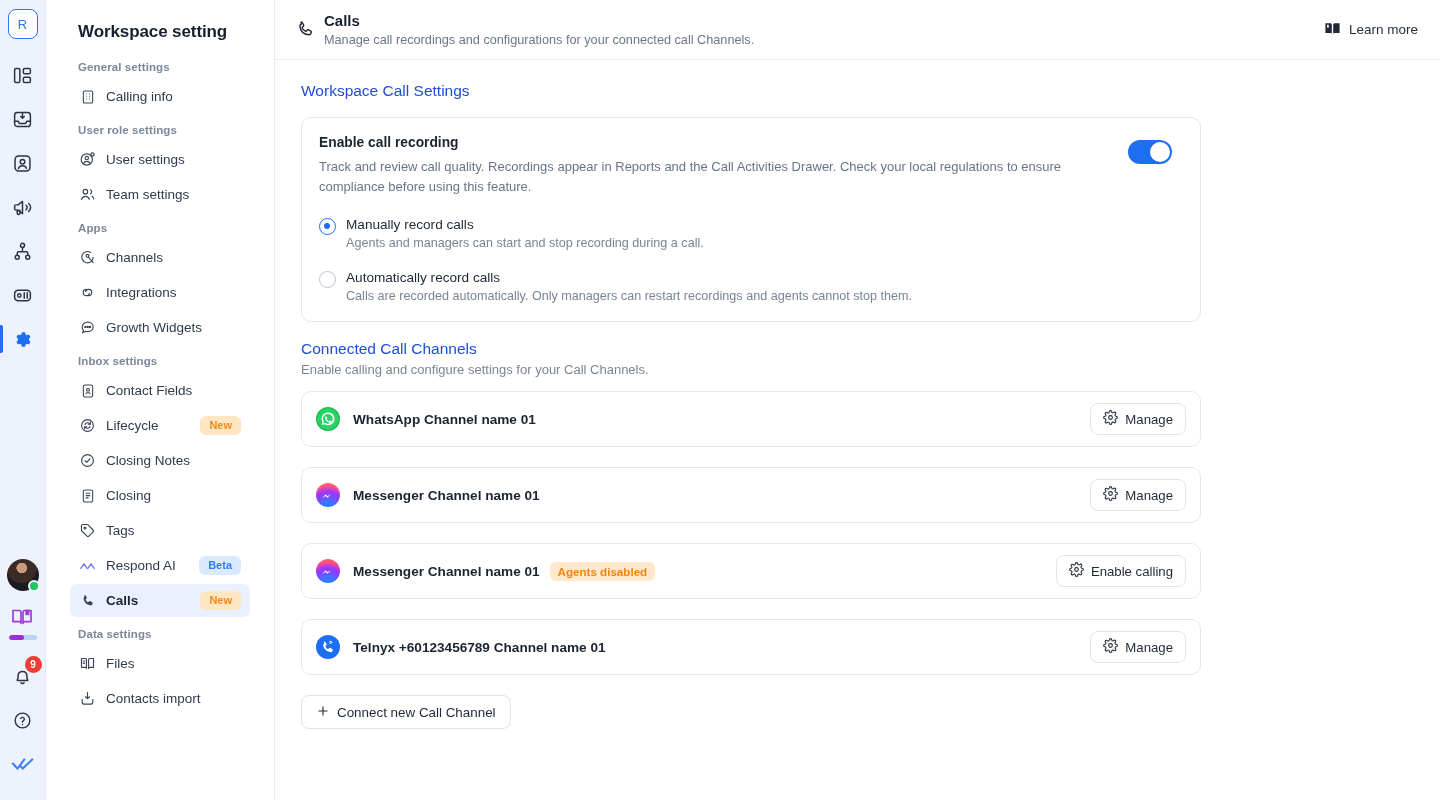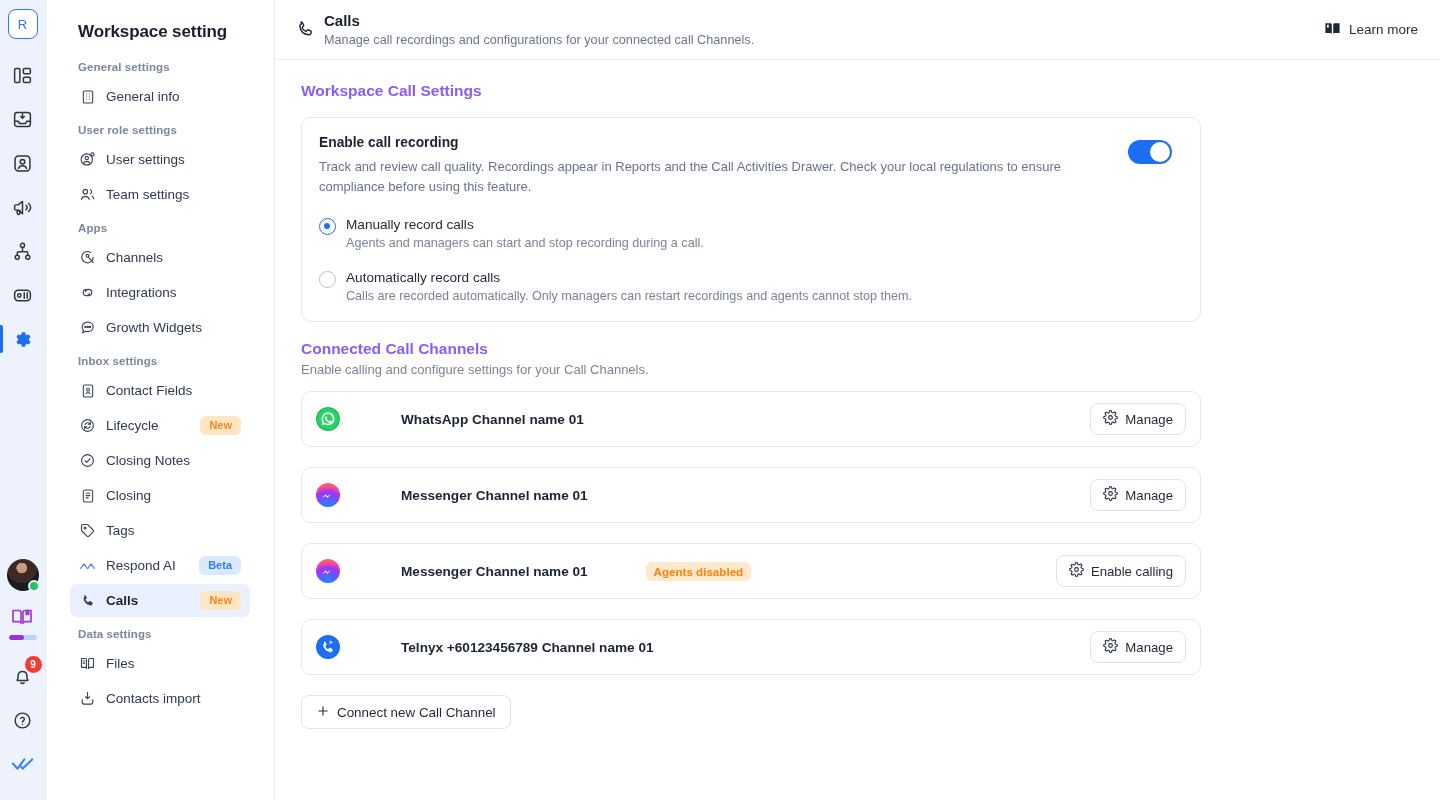--- a/index.html
+++ b/index.html
@@ -104,21 +104,21 @@
   .hdr-text { display: flex; flex-direction: column; justify-content: center; }
   .hdr-title { font-size: 15px; font-weight: 700; color: #17202e; line-height: 1.25; }
   .hdr-sub { font-size: 12.7px; color: #6b7789; margin-top: 3px; }
   .learn-more {
     margin-left: auto; display: flex; align-items: center; gap: 8px;
     font-size: 13.5px; color: #27303f; cursor: pointer;
   }
 
   .content { flex: 1; overflow: hidden; padding: 22px 0 0 0; }
   .content-inner { padding-left: 26px; }
-  .section-title { font-size: 15.5px; font-weight: 700; color: #8b5cf6; }
+  .section-title { font-size: 15.5px; font-weight: 400; color: #1d4ed8; }
   .section-sub { font-size: 13px; color: #7b8694; margin-top: 4px; }
 
   .card {
     width: 900px; border: 1px solid #e4e8ee; border-radius: 10px;
     background: #fff; margin-top: 17px; padding: 17px 28px 18px 17px;
     display: flex; gap: 16px;
   }
   .card-body { flex: 1; }
   .card-title { font-size: 13.8px; font-weight: 700; color: #1b2432; }
   .card-desc { font-size: 13px; color: #69748a; line-height: 1.55; margin-top: 7px; max-width: 790px; }
@@ -144,21 +144,21 @@
     content: ""; position: absolute; left: 3.6px; top: 3.6px;
     width: 6px; height: 6px; border-radius: 50%; background: #1d6ff2;
   }
   .radio-text .rt-title { font-size: 13.6px; color: #1f2836; }
   .radio-text .rt-desc { font-size: 12.6px; color: #7a8494; margin-top: 4px; }
 
   .channels { margin-top: 18px; }
   .channel-card {
     width: 900px; height: 56px; border: 1px solid #e4e8ee; border-radius: 10px;
     display: flex; align-items: center; padding: 0 14px 0 14px;
-    margin-bottom: 20px; background: #fff; gap: 48px;
+    margin-bottom: 20px; background: #fff;
   }
   .ch-icon { width: 24px; height: 24px; flex: 0 0 24px; border-radius: 50%; margin-right: 13px; position: relative; }
   .ch-icon.whatsapp { background: radial-gradient(circle at 50% 50%, #25d366 0 62%, #1fb855 63% 100%); }
   .ch-icon.messenger { background: radial-gradient(circle at 50% 108%, #0099ff 0%, #a033ff 60%, #ff5280 80%, #ff7061 100%); }
   .ch-icon.telnyx { background: #1d6ff2; }
   .ch-icon svg { position: absolute; left: 0; top: 0; }
   .ch-name { font-size: 13.6px; font-weight: 700; color: #1b2432; }
   .ch-badge {
     margin-left: 10px; font-size: 11.6px; font-weight: 700;
     background: #ffe8cc; color: #f58410; border-radius: 6px; padding: 3px 8px;
@@ -278,21 +278,21 @@
     <h1>Workspace setting</h1>
 
     <div class="nav-group">General settings</div>
     <div class="nav-item">
       <span class="ico">
         <svg width="16" height="16" viewBox="0 0 24 24" fill="none" stroke="currentColor" stroke-width="1.6" stroke-linejoin="round">
           <rect x="5" y="3" width="14" height="18" rx="2"></rect>
             <path d="M9 7h1M13.8 7h1.2M9 11h1M13.8 11h1.2M9 15h1M13.8 15h1.2"></path>
         </svg>
       </span>
-      <span class="nav-label">General info</span>
+      <span class="nav-label">Calling info</span>
     </div>
 
     <div class="nav-group">User role settings</div>
     <div class="nav-item">
       <span class="ico">
         <svg width="17" height="17" viewBox="0 0 24 24" fill="none" stroke="currentColor" stroke-width="1.6" stroke-linecap="round">
           <circle cx="11" cy="12" r="8"></circle>
             <circle cx="11" cy="10" r="2.4"></circle>
             <path d="M6.6 17.4c.7-1.8 2.3-2.7 4.4-2.7s3.7.9 4.4 2.7"></path>
             <circle cx="19" cy="5" r="2.3"></circle>

